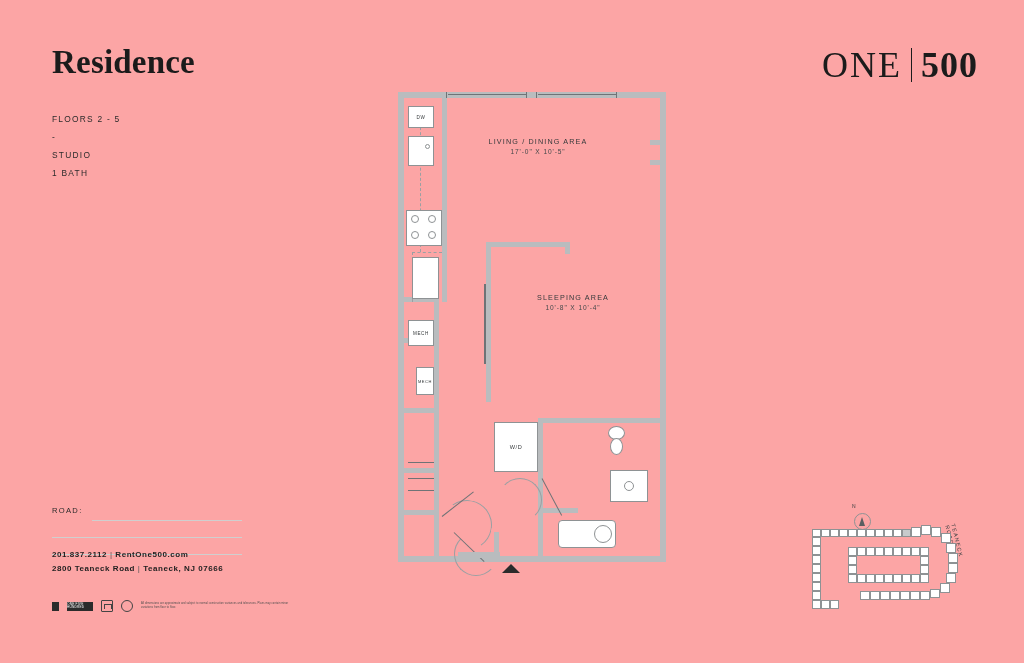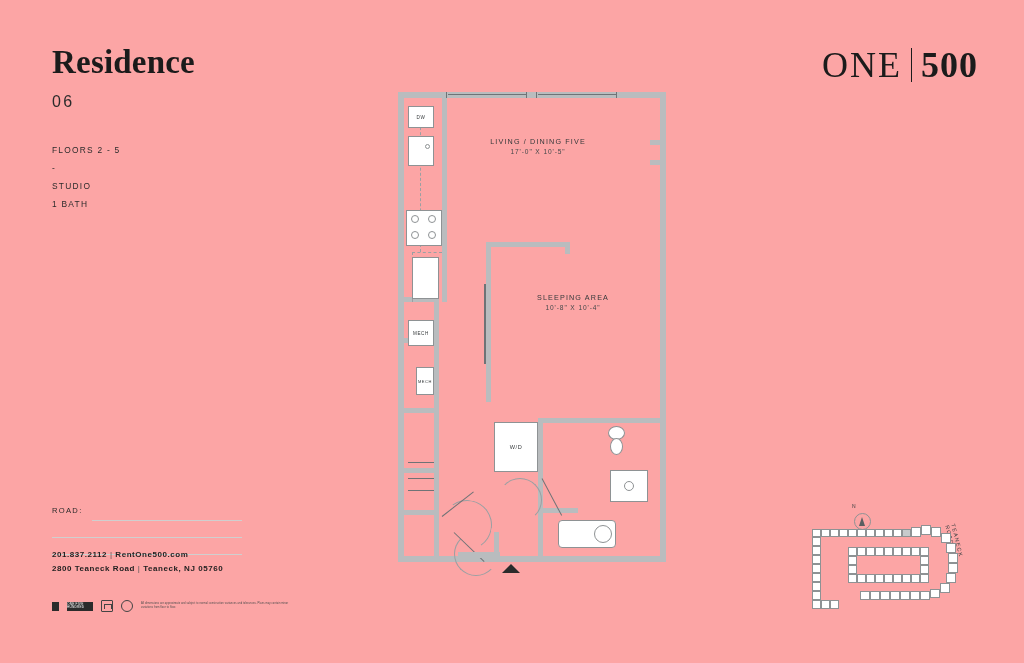--- a/index.html
+++ b/index.html
@@ -271,21 +271,20 @@
     border-bottom: 9px solid #5b5f61;
   }
 </style>
 </head>
 <body>
 
 <div class="page">
 
   <div class="left-col">
     <div class="residence-title">Residence</div>
-    <div class="residence-number">06</div>
     <div class="meta-block">
       <div>FLOORS 2 - 5</div>
       <div>-</div>
       <div>STUDIO</div>
       <div>1 BATH</div>
     </div>
   </div>
 
   <div class="notes-wrap">
     <div class="notes-label">ROAD:</div>
@@ -296,21 +295,21 @@
 
   <div class="footer">
     <div class="footer-line">
       <span>201.837.2112</span>
       <span class="footer-sep">|</span>
       <span>RentOne500.com</span>
     </div>
     <div class="footer-line">
       <span>2800 Teaneck Road</span>
       <span class="footer-sep">|</span>
-      <span>Teaneck, NJ 05760</span>
+      <span>Teaneck, NJ 07666</span>
     </div>
   </div>
 
   <div class="legal-row">
     <div class="logo-mark-a"></div>
     <div class="logo-box">ONE FIVE HUNDRED</div>
     <div class="eho-icon"></div>
     <div class="access-icon"></div>
     <div class="legal-text">All dimensions are approximate and subject to normal construction variances and tolerances. Plans may contain minor variations from floor to floor.</div>
   </div>
@@ -375,21 +374,21 @@
     <div class="box" style="left:18px; top:275px; width:18px; height:28px;">
       <span class="boxlabel" style="font-size:4px;">MECH</span>
     </div>
 
     <div class="wall" style="left:88px; top:150px; width:5px; height:160px;"></div>
     <div class="wall" style="left:88px; top:150px; width:84px; height:5px;"></div>
     <div class="wall" style="left:167px; top:150px; width:5px; height:12px;"></div>
     <div class="thin" style="left:86px; top:192px; width:2px; height:80px;"></div>
 
     <div class="room-label" style="left:60px; top:44px; width:160px;">
-      <div>LIVING / DINING FIVE</div>
+      <div>LIVING / DINING AREA</div>
       <div class="room-dims">17'-0" X 10'-5"</div>
     </div>
 
     <div class="room-label" style="left:95px; top:200px; width:160px;">
       <div>SLEEPING AREA</div>
       <div class="room-dims">10'-8" X 10'-4"</div>
     </div>
 
     <div class="wall" style="left:252px; top:48px; width:10px; height:5px;"></div>
     <div class="wall" style="left:252px; top:68px; width:10px; height:5px;"></div>

